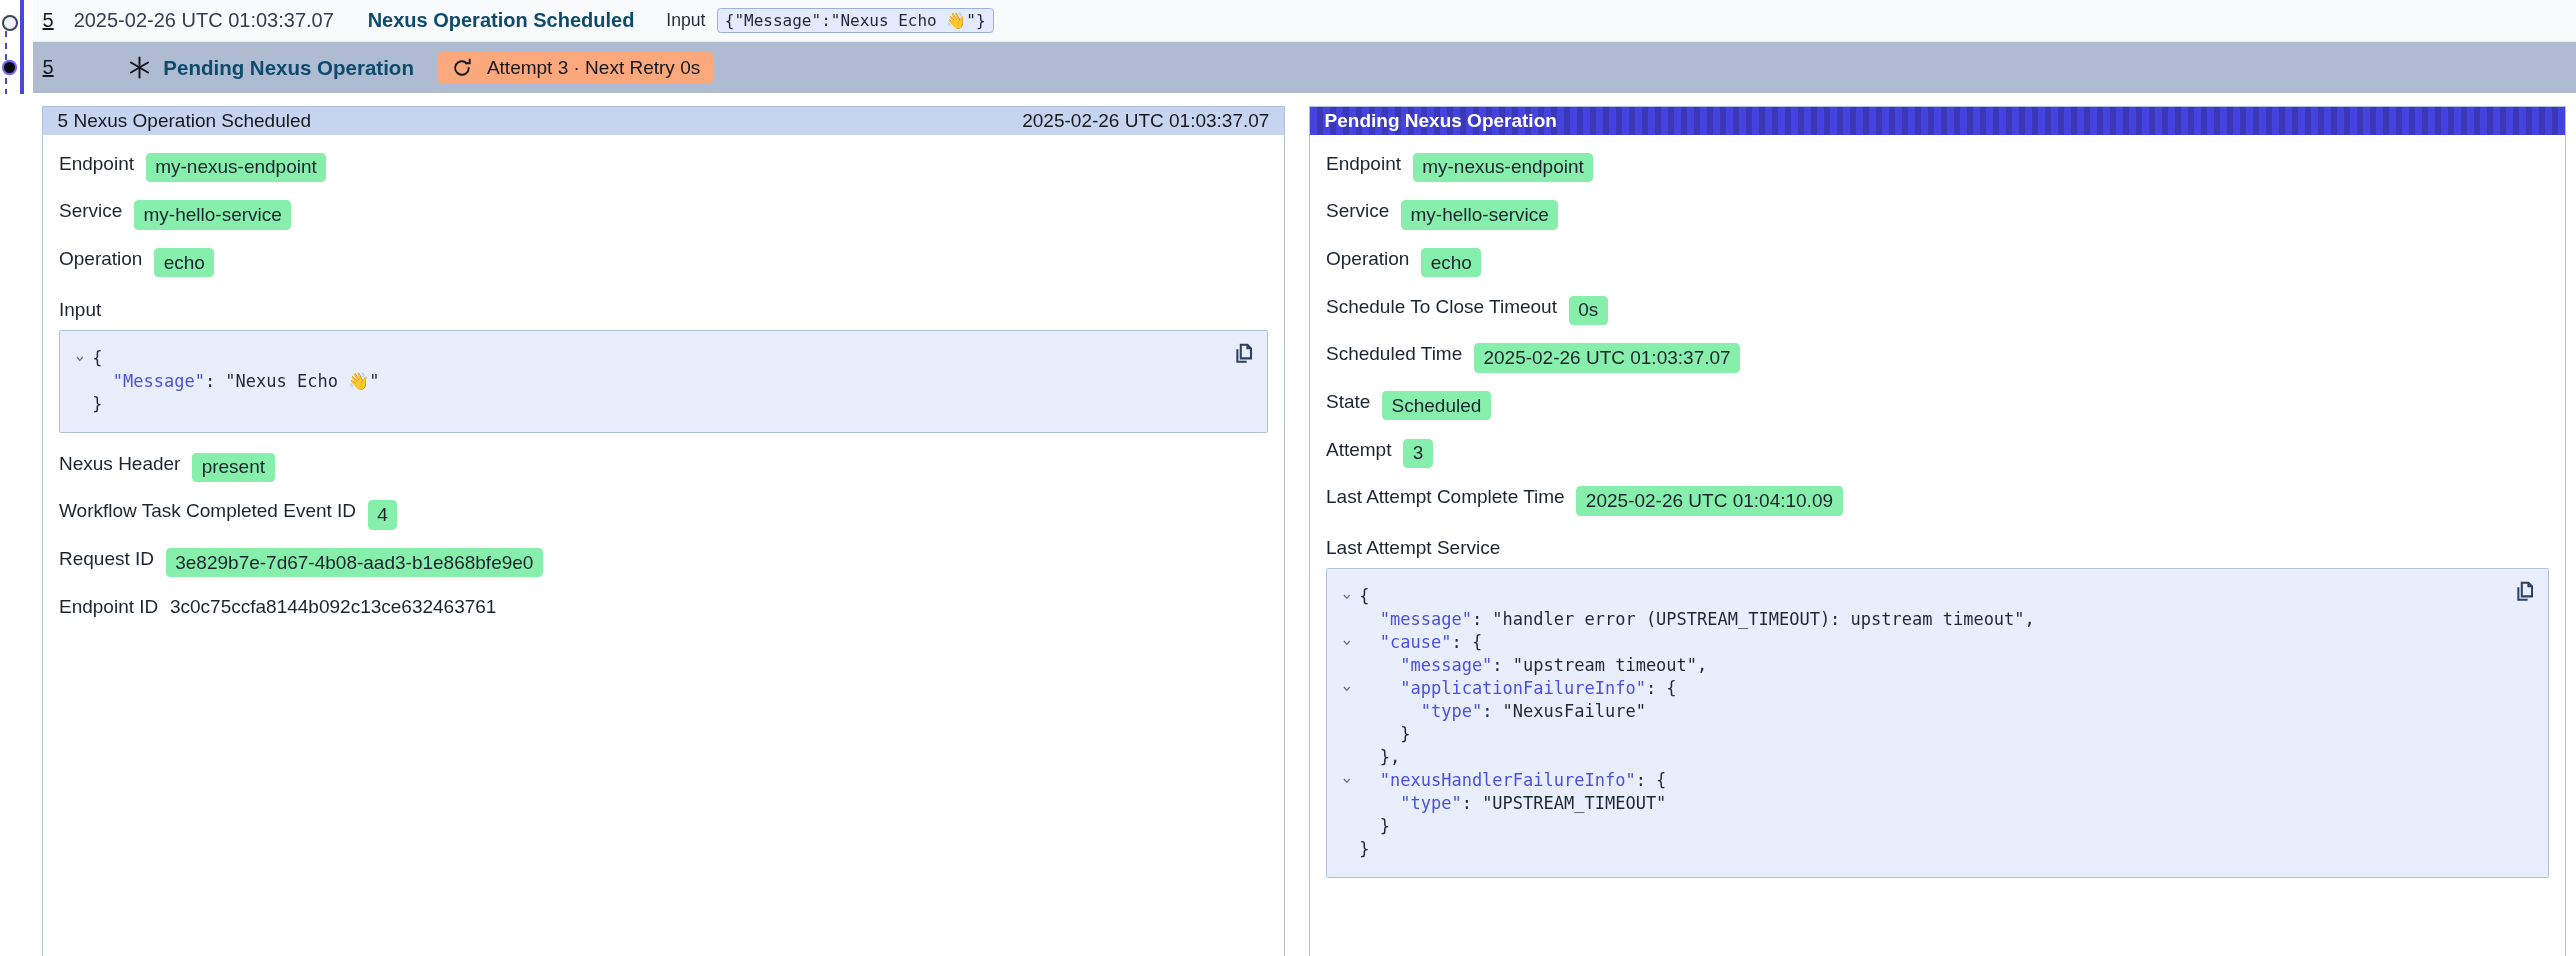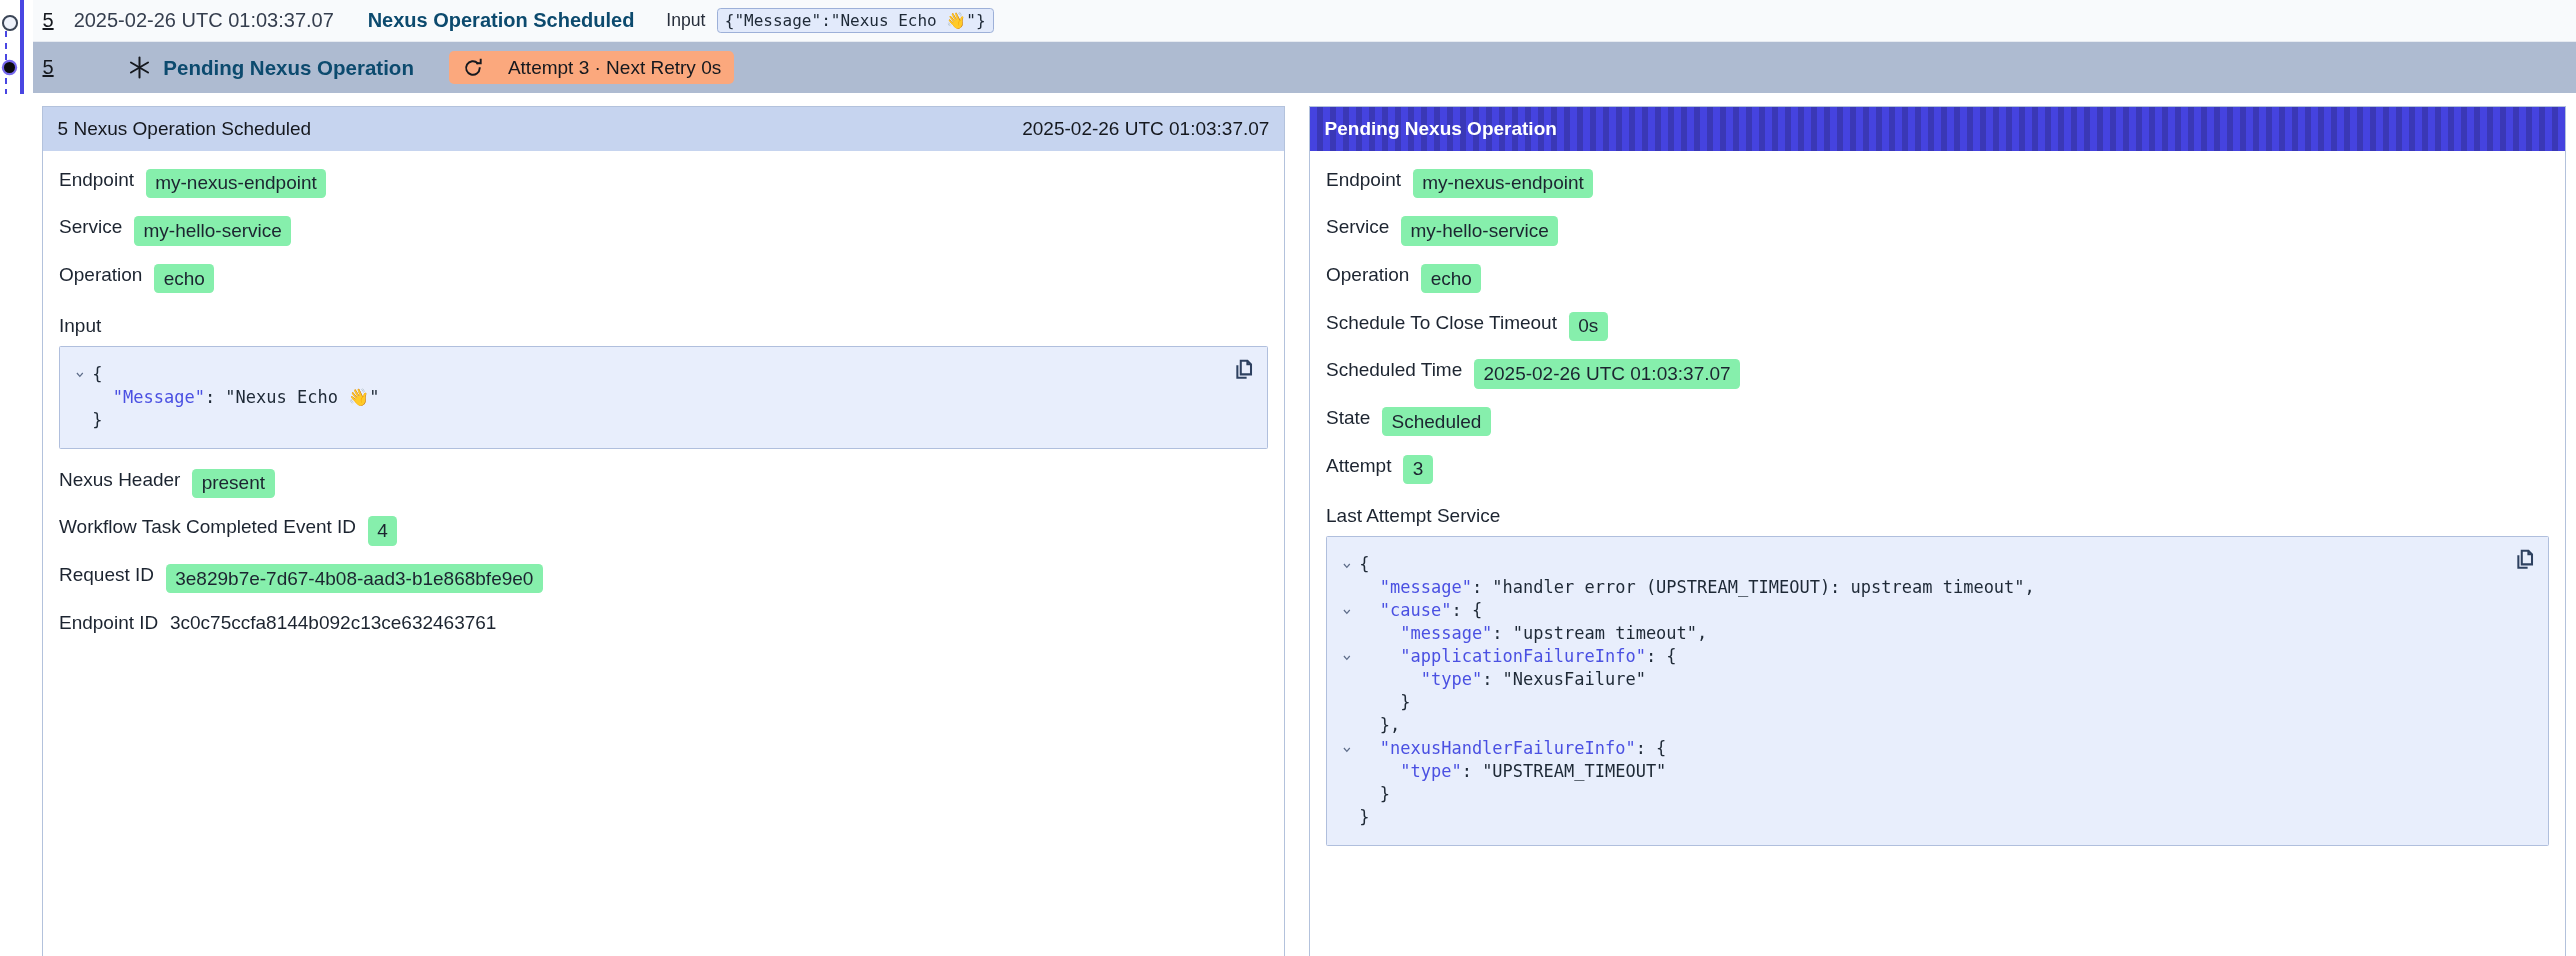--- a/index.html
+++ b/index.html
@@ -24,28 +24,28 @@
   .row1{top:0;height:42px;background:#f8fafc;border-bottom:0.7px solid #e6eaf1;}
   .row2{top:42px;height:51px;background:#aebbd1;}
   .ev-link{color:#15181e;text-decoration:underline;font-weight:500;}
   .row-ts{margin-left:20px;color:#353e4e;width:294px;flex:none;}
   .row-title{font-weight:700;color:#0c4a6e;}
   .input-lbl{margin-left:32px;font-size:17.6px;color:#272e3b;}
   .input-preview{margin-left:11px;font-family:"DejaVu Sans Mono",monospace;font-size:16px;
     background:#e2eafb;border:1.5px solid #9db0d8;border-radius:3.7px;padding:2.2px 7.3px;color:#1e2936;}
   .star-ic{margin-left:73px;flex:none;display:flex;}
   .row2 .row-title{margin-left:11.7px;font-size:20.5px;}
-  .retry-badge{margin-left:35px;background:#fba87d;border-radius:5.1px;padding:5.1px 13px;
-    display:flex;align-items:center;gap:24px;color:#15181e;font-size:19px;}
+  .retry-badge{margin-left:24px;background:#fba87d;border-radius:5.1px;padding:5.1px 13px;
+    display:flex;align-items:center;gap:14px;color:#15181e;font-size:19px;}
   
   .panel{position:absolute;top:106px;bottom:-2.9px;background:#fff;
     border:1.5px solid #b3c2dc;box-sizing:border-box;}
   .panel-left{left:42px;width:1243px;}
   .panel-right{left:1309px;width:1257px;}
-  .phead{height:44px;display:flex;align-items:center;padding:0 14.6px;
+  .phead{height:28px;display:flex;align-items:center;padding:0 14.6px;
     font-size:19px;font-weight:500;color:#15181e;}
   .phead-left{background:#c6d4ef;}
   .phead-right{background:repeating-linear-gradient(90deg,#4543df 0 6.6px,#3a38b6 6.6px 13px);
     color:#ffffff;font-weight:600;}
   .phead .ts{margin-left:auto;font-weight:400;}
   .pcontent{padding:17.6px 16px;}
   .frow{display:flex;margin-bottom:18.3px;min-height:29px;}
   .frow .lbl{margin-right:11.7px;color:#1c2430;}
   .badge{background:#86efac;border-radius:4.4px;padding:3.7px 9.5px;color:#1c2430;}
   .link-val{color:#1c2430;}
@@ -193,20 +193,24 @@
       <span class="badge">2025-02-26 UTC 01:03:37.07</span>
     </div>
     <div class="frow">
       <span class="lbl">State</span>
       <span class="badge">Scheduled</span>
     </div>
     <div class="frow">
       <span class="lbl">Attempt</span>
       <span class="badge">3</span>
     </div>
+    <div class="frow">
+      <span class="lbl">Last Attempt Complete Time</span>
+      <span class="badge">2025-02-26 UTC 01:04:10.09</span>
+    </div>
 
     <div class="lbl-row">
       <span>Last Attempt Service</span>
     </div>
 
     <div class="codeblock">
       <button class="copy-btn">
         <svg width="23.4" height="26" viewBox="0 0 24 26" fill="none" stroke="#2e4160" stroke-width="2.1" stroke-linejoin="miter">
           <path d="M9 3.5 h6.8 l3.7 3.7 v10.3 h-10.5 z"></path>
           <path d="M15.8 3.5 v3.7 h3.7"></path>

